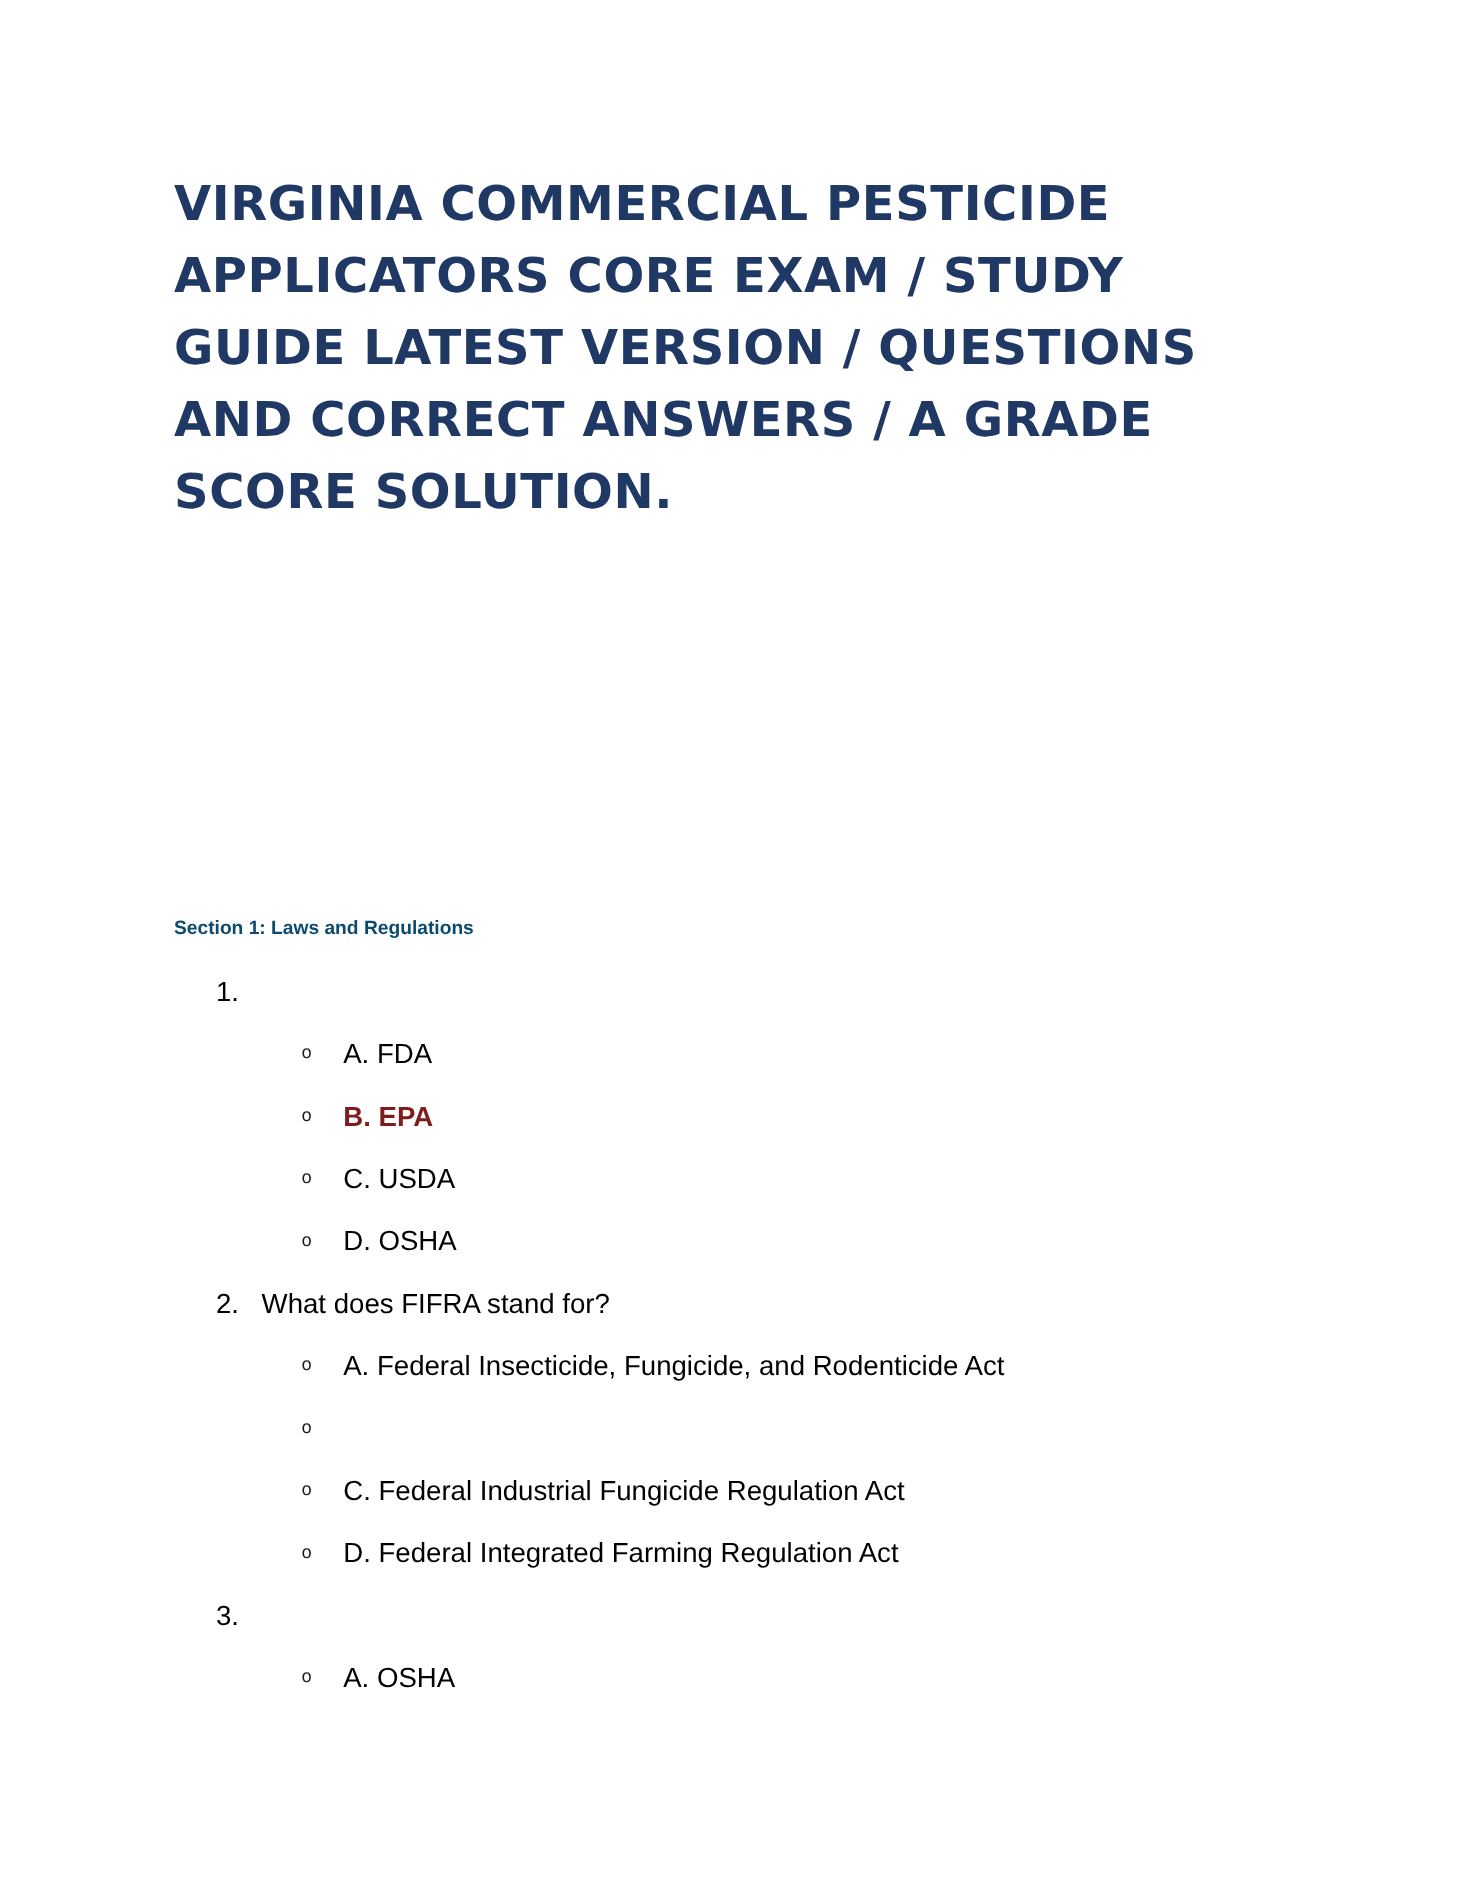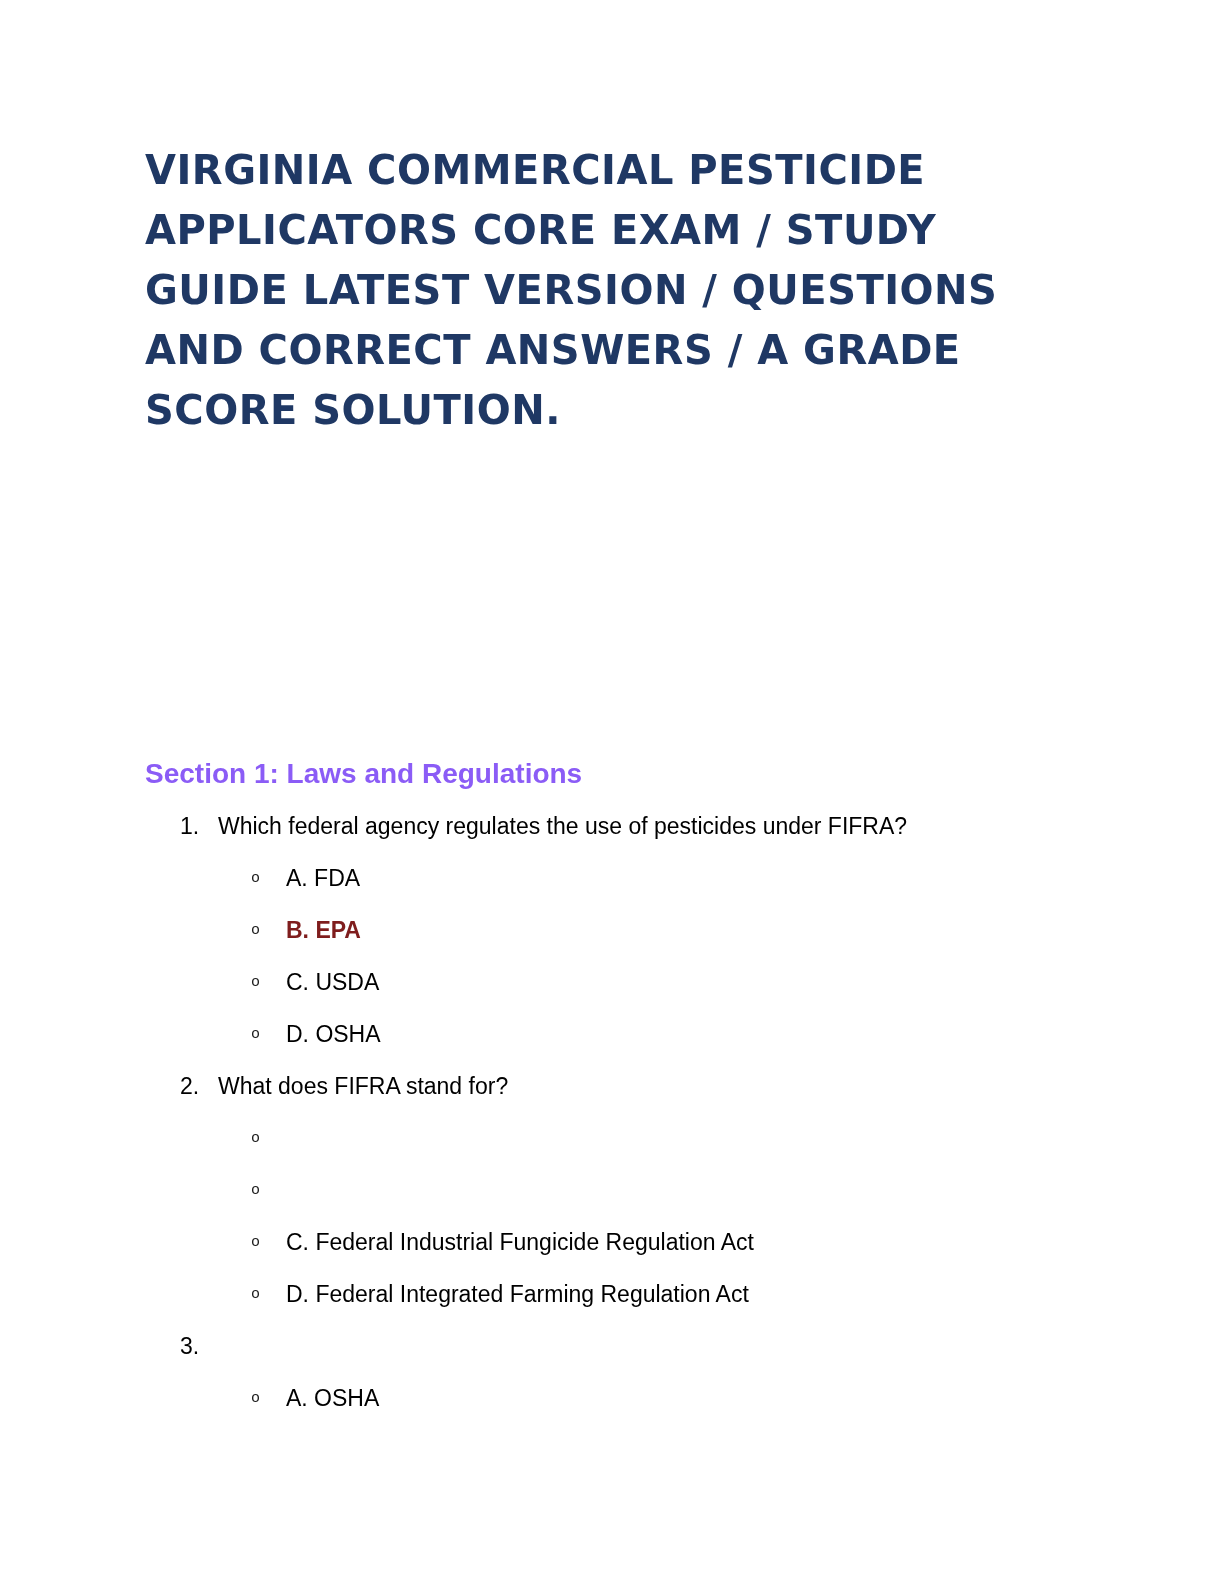--- a/index.html
+++ b/index.html
@@ -29,22 +29,22 @@
     font-size: 40px;
     line-height: 60px;
     letter-spacing: 0.5px;
     color: #1f3864;
     max-width: 880px;
     margin: 0;
   }
   .section-heading {
     font-family: "Liberation Sans", sans-serif;
     font-weight: bold;
-    font-size: 28px;
-    color: #8b5cf6;
+    font-size: 16px;
+    color: #0c4a6e;
     margin: 0;
     margin-top: 308px;
     height: 52px;
     display: flex;
     align-items: center;
   }
   .line {
     height: 52px;
     display: flex;
     align-items: center;
@@ -81,21 +81,20 @@
   <div class="content">
 
     <h1 class="doc-title">VIRGINIA COMMERCIAL PESTICIDE APPLICATORS CORE EXAM / STUDY GUIDE LATEST VERSION / QUESTIONS AND CORRECT ANSWERS / A GRADE SCORE SOLUTION.</h1>
 
     <h2 class="section-heading">Section 1: Laws and Regulations</h2>
 
     <div>
 
       <div class="line question-line">
         <span class="q-num">1.</span>
-        <span class="q-text">Which federal agency regulates the use of pesticides under FIFRA?</span>
       </div>
       <div class="line option-line">
         <span class="bullet">o</span>
         <span class="option-label">A. FDA</span>
       </div>
       <div class="line option-line">
         <span class="bullet">o</span>
         <span class="option-label correct">B. EPA</span>
       </div>
       <div class="line option-line">
@@ -106,20 +105,21 @@
         <span class="bullet">o</span>
         <span class="option-label">D. OSHA</span>
       </div>
 
       <div class="line question-line">
         <span class="q-num">2.</span>
         <span class="q-text">What does FIFRA stand for?</span>
       </div>
       <div class="line option-line">
         <span class="bullet">o</span>
+        <span class="option-label">A. Federal Insecticide, Fungicide, and Rodenticide Act</span>
       </div>
       <div class="line option-line">
         <span class="bullet">o</span>
       </div>
       <div class="line option-line">
         <span class="bullet">o</span>
         <span class="option-label">C. Federal Industrial Fungicide Regulation Act</span>
       </div>
       <div class="line option-line">
         <span class="bullet">o</span>

